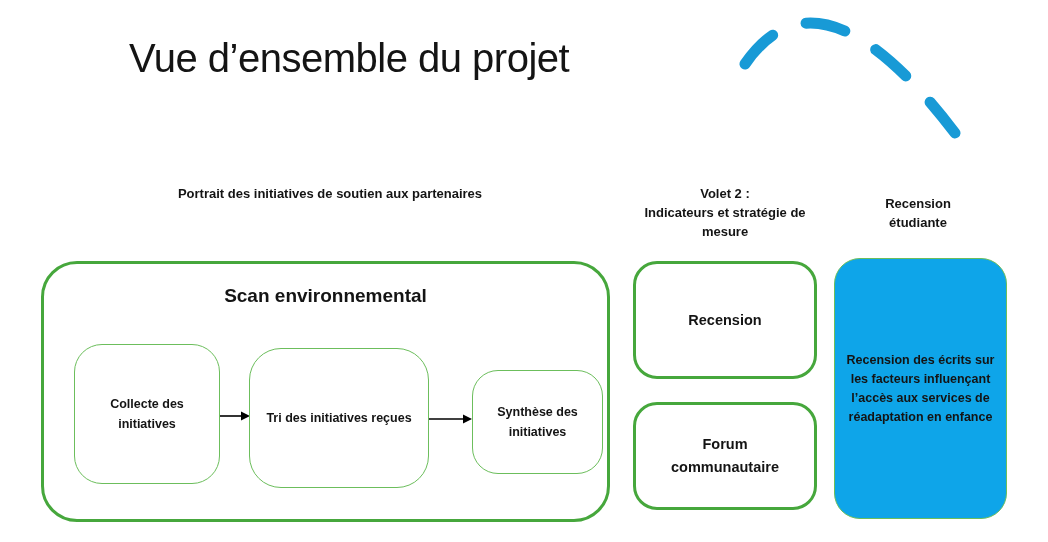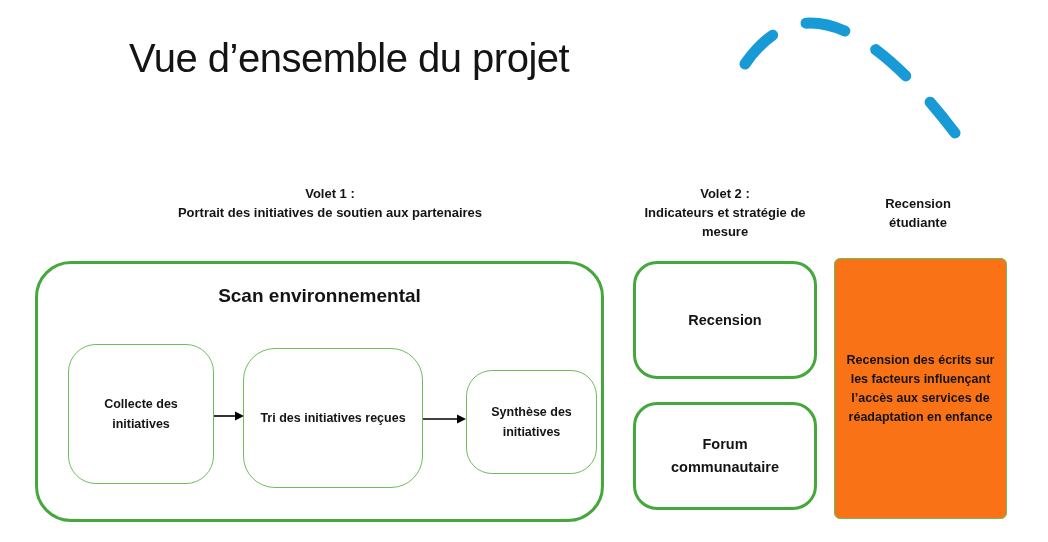--- a/index.html
+++ b/index.html
@@ -46,21 +46,21 @@
     line-height: 19px;
     text-align: center;
   }
   .col-header span { display: block; }
   .header-volet1 { left: 110px; top: 184px; width: 440px; }
   .header-volet2 { left: 628px; top: 184px; width: 194px; }
   .header-recension { left: 858px; top: 194px; width: 120px; }
 
   .big-box {
     position: absolute;
-    left: 35px;
+    left: 41px;
     top: 261px;
     width: 569px;
     height: 261px;
     border: 3.5px solid var(--green-strong);
     border-radius: 36px;
     background: #ffffff;
   }
   .big-box-title {
     position: absolute;
     top: 21px;
@@ -109,22 +109,22 @@
   .volet2-box-1 { top: 261px; height: 118px; padding: 0 18px; }
   .volet2-box-2 { top: 402px; height: 108px; padding: 12px 28px; }
 
   .recension-box {
     position: absolute;
     left: 834px;
     top: 258px;
     width: 173px;
     height: 261px;
     border: 1.4px solid var(--green-light);
-    border-radius: 6px;
-    background: #f97316;
+    border-radius: 26px;
+    background: #0ea5e9;
     display: flex;
     align-items: center;
     justify-content: center;
     text-align: center;
     font-size: 12.5px;
     font-weight: bold;
     line-height: 19px;
     padding: 0 10px;
   }
 </style>
@@ -135,21 +135,20 @@
 
   <h1 class="slide-title">Vue d’ensemble du projet</h1>
 
   <div class="arc-decoration">
     <svg width="240" height="140" viewBox="0 0 240 140" fill="none" xmlns="http://www.w3.org/2000/svg">
       <path d="M 17 56 Q 92 -52 227 125" style="stroke: var(--arc-blue);" stroke-width="11" stroke-linecap="round" stroke-dasharray="40 36" fill="none"></path>
     </svg>
   </div>
 
   <div class="col-header header-volet1">
-    <span>Volet 1 :</span>
     <span>Portrait des initiatives de soutien aux partenaires</span>
   </div>
 
   <div class="col-header header-volet2">
     <span>Volet 2 :</span>
     <span>Indicateurs et stratégie de mesure</span>
   </div>
 
   <div class="col-header header-recension">
     <span>Recension</span>

